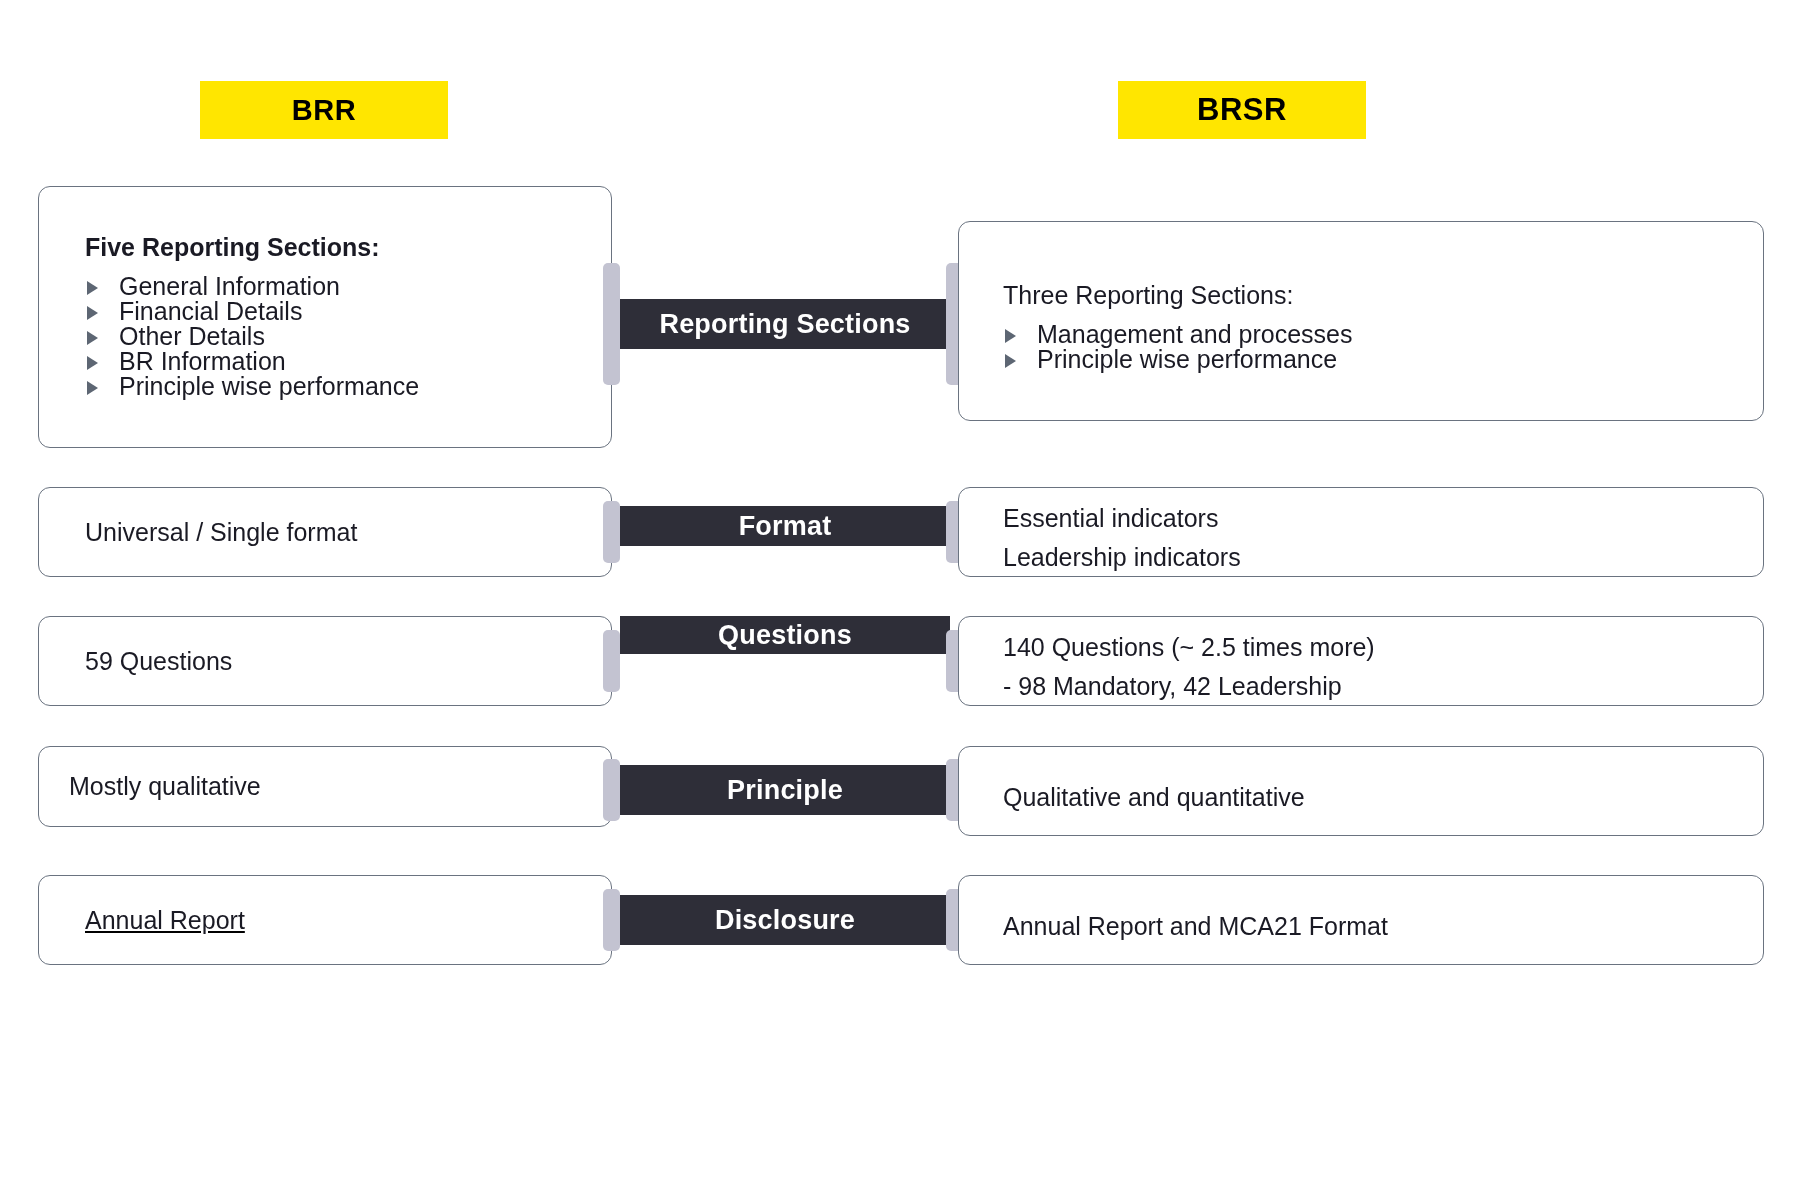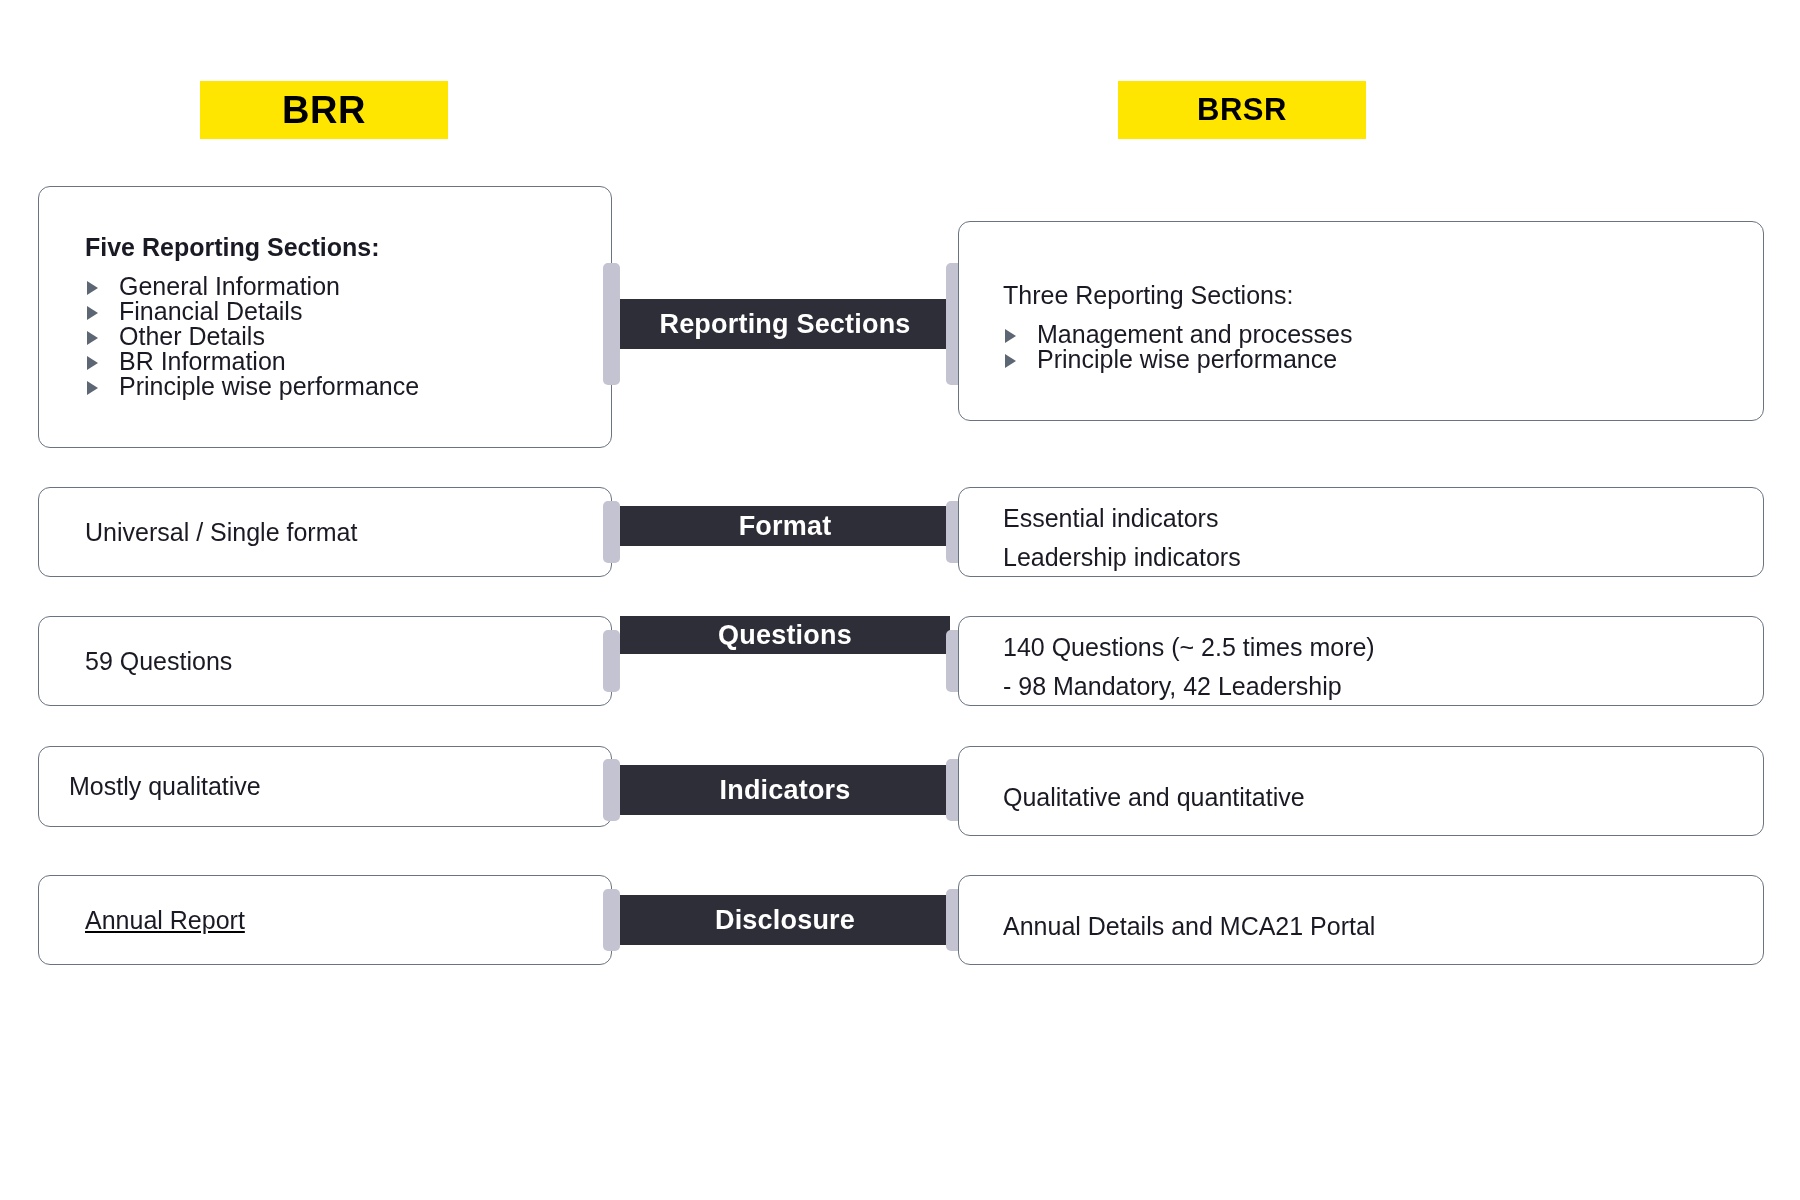--- a/index.html
+++ b/index.html
@@ -24,21 +24,21 @@
   .hdr-badge {
     position: absolute;
     display: flex;
     align-items: center;
     justify-content: center;
     background: #ffe600;
     font-weight: bold;
     color: #000000;
     letter-spacing: 0.5px;
   }
-  #hdr-left  { left: 200px;  top: 81px; width: 248px; height: 58px; font-size: 38px; }
+  #hdr-left  { left: 200px;  top: 81px; width: 248px; height: 58px; font-size: 29px; }
   #hdr-right { left: 1118px; top: 81px; width: 248px; height: 58px; font-size: 31px; }
 
   
   .row { position: absolute; left: 0; width: 1800px; }
 
   
   .card {
     position: absolute;
     background: #ffffff;
     border: 1.5px solid #6a7380;
@@ -176,35 +176,35 @@
           <div class="plain">140 Questions (~ 2.5 times more)</div>
           <div class="plain">- 98 Mandatory, 42 Leadership</div>
         </div>
       </div>
       <div class="row">
         <div class="card left card-pad-left" style="top: 746px; height: 81px; padding-left: 30px;">
           <div class="plain">Mostly qualitative</div>
         </div>
         <div class="stub l" style="top: 759px; height: 62px;"></div>
         <div class="center-bar" style="top: 765px; height: 50px;">
-          <span>Indicators</span>
+          <span>Principle</span>
         </div>
         <div class="stub r" style="top: 759px; height: 62px;"></div>
         <div class="card right card-pad-right" style="top: 746px; height: 90px;">
           <div class="plain">Qualitative and quantitative</div>
         </div>
       </div>
       <div class="row">
         <div class="card left card-pad-left" style="top: 875px; height: 90px; text-decoration: underline;">
           <div class="plain">Annual Report</div>
         </div>
         <div class="stub l" style="top: 889px; height: 62px;"></div>
         <div class="center-bar" style="top: 895px; height: 50px;">
           <span>Disclosure</span>
         </div>
         <div class="stub r" style="top: 889px; height: 62px;"></div>
         <div class="card right card-pad-right" style="top: 875px; height: 90px;">
-          <div class="plain">Annual Details and MCA21 Portal</div>
+          <div class="plain">Annual Report and MCA21 Format</div>
         </div>
       </div>
     </div>
 
 </div>
 
 </body></html>

